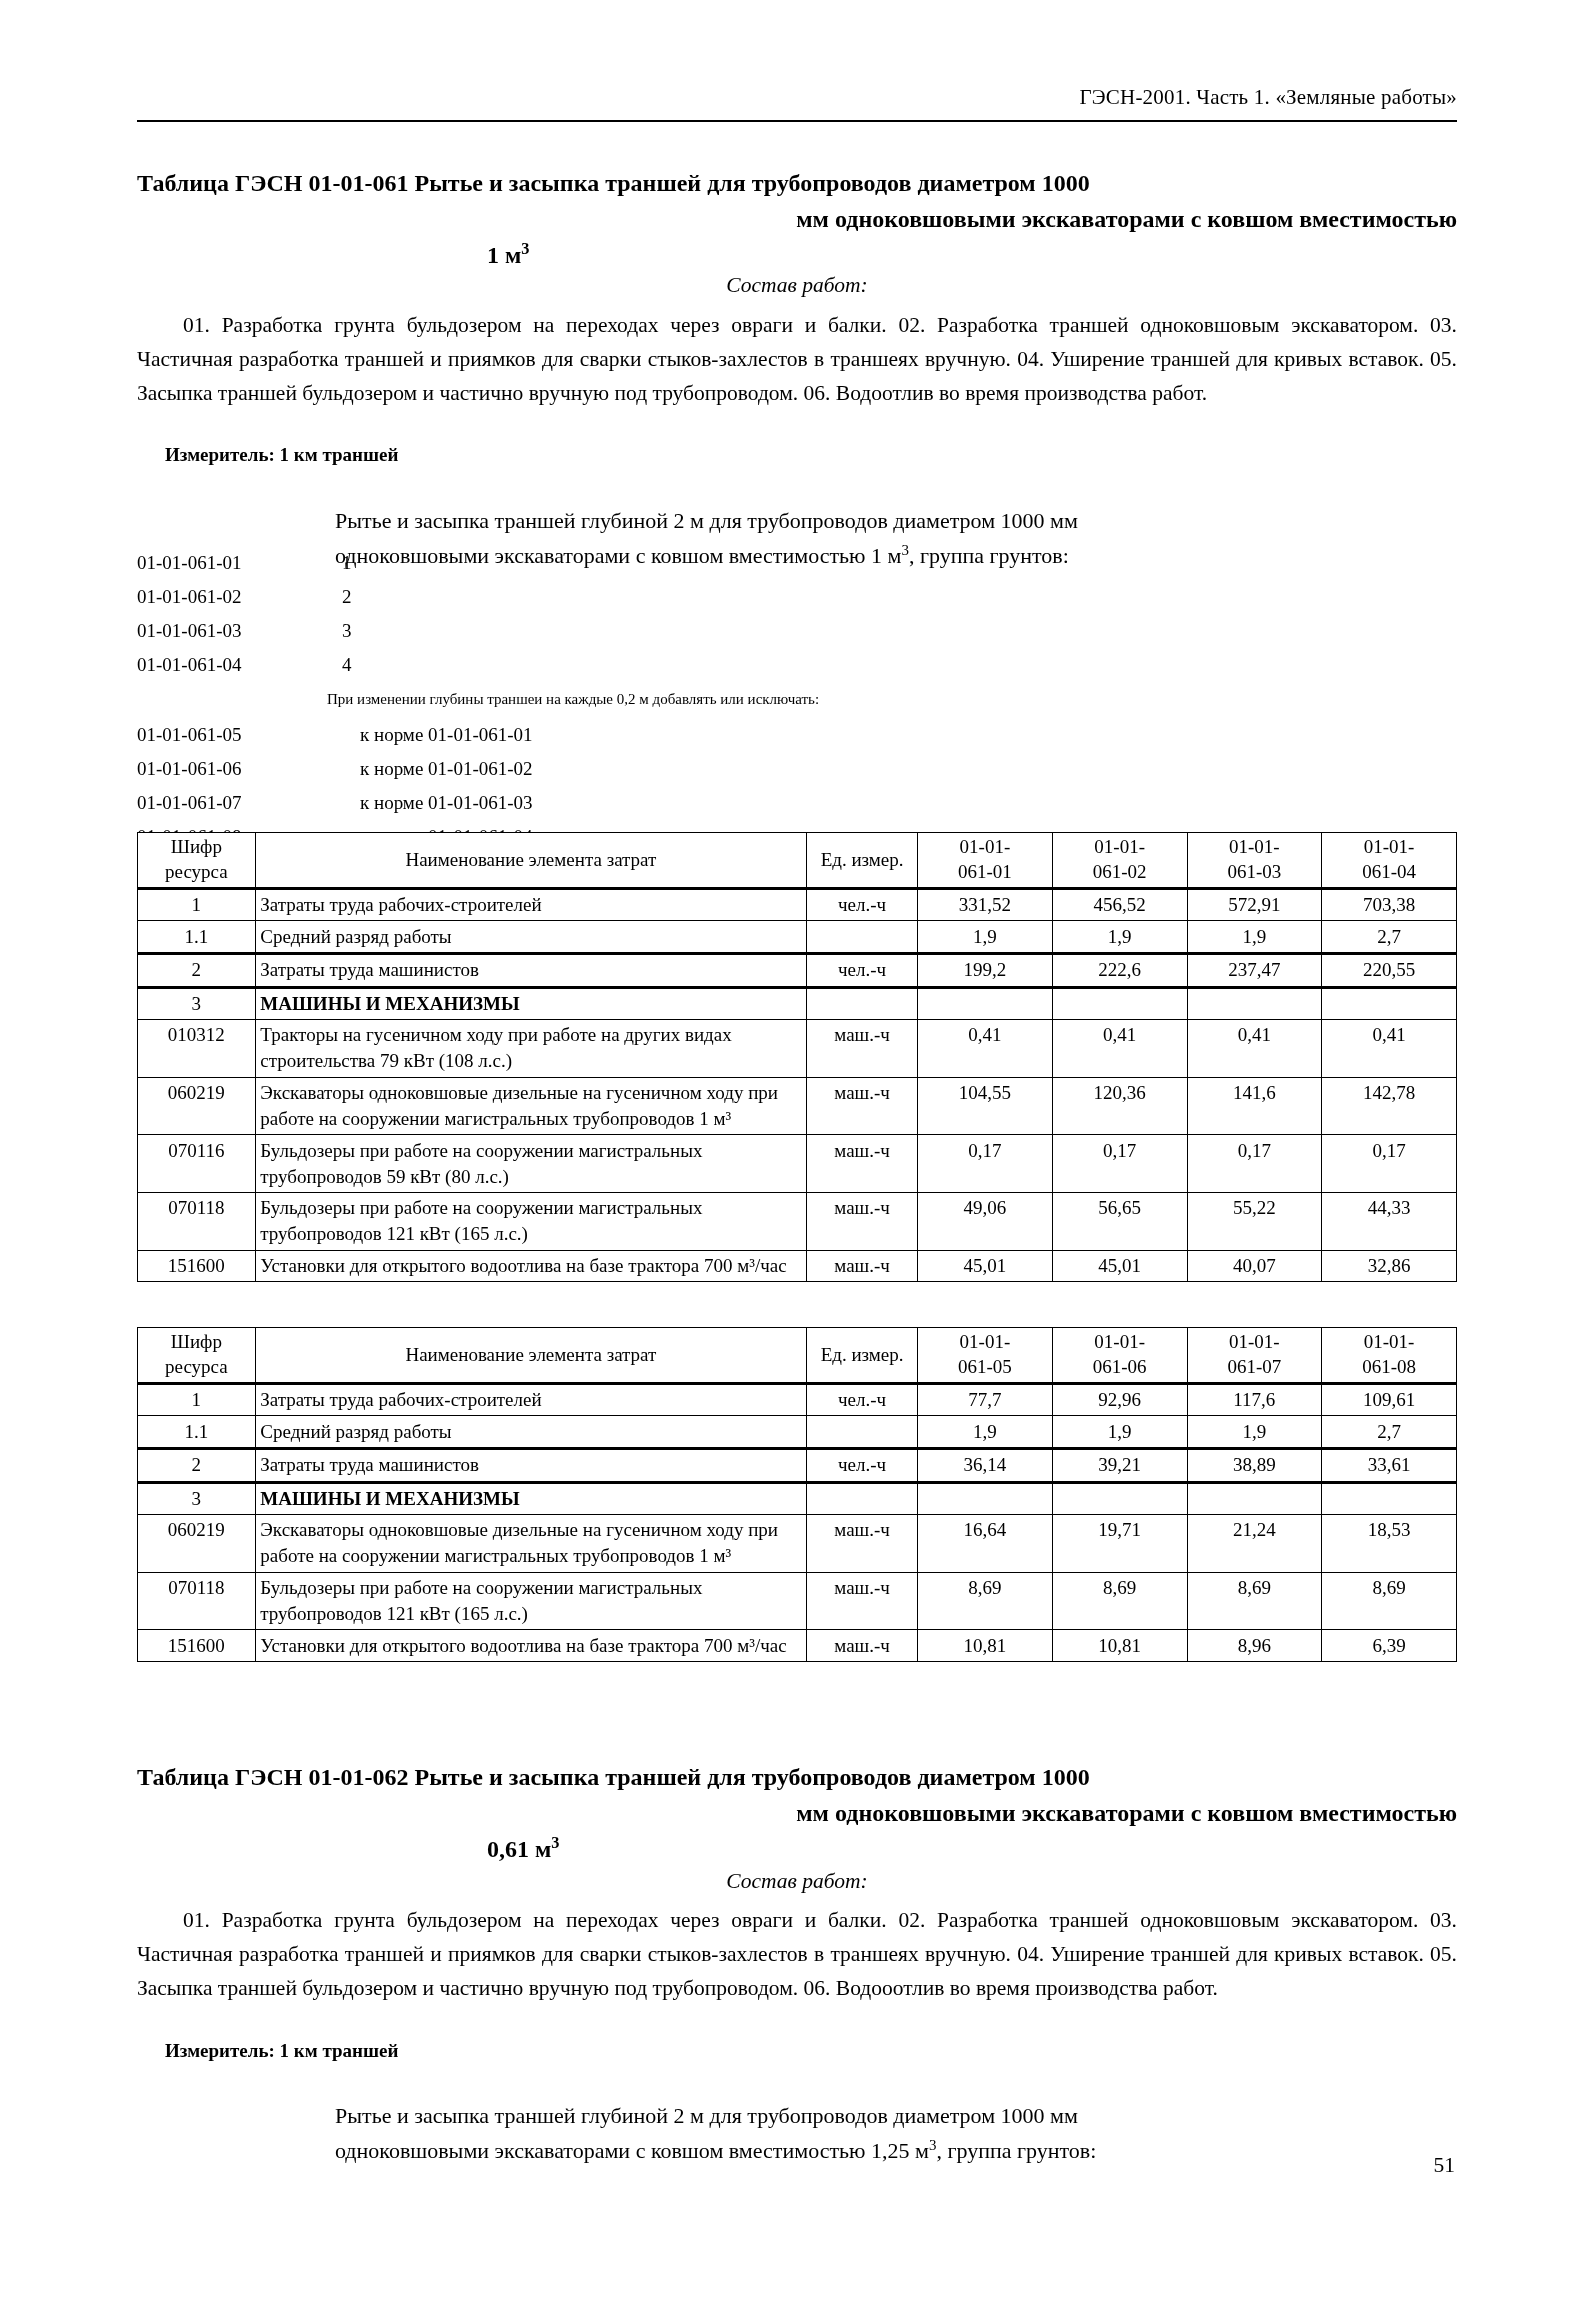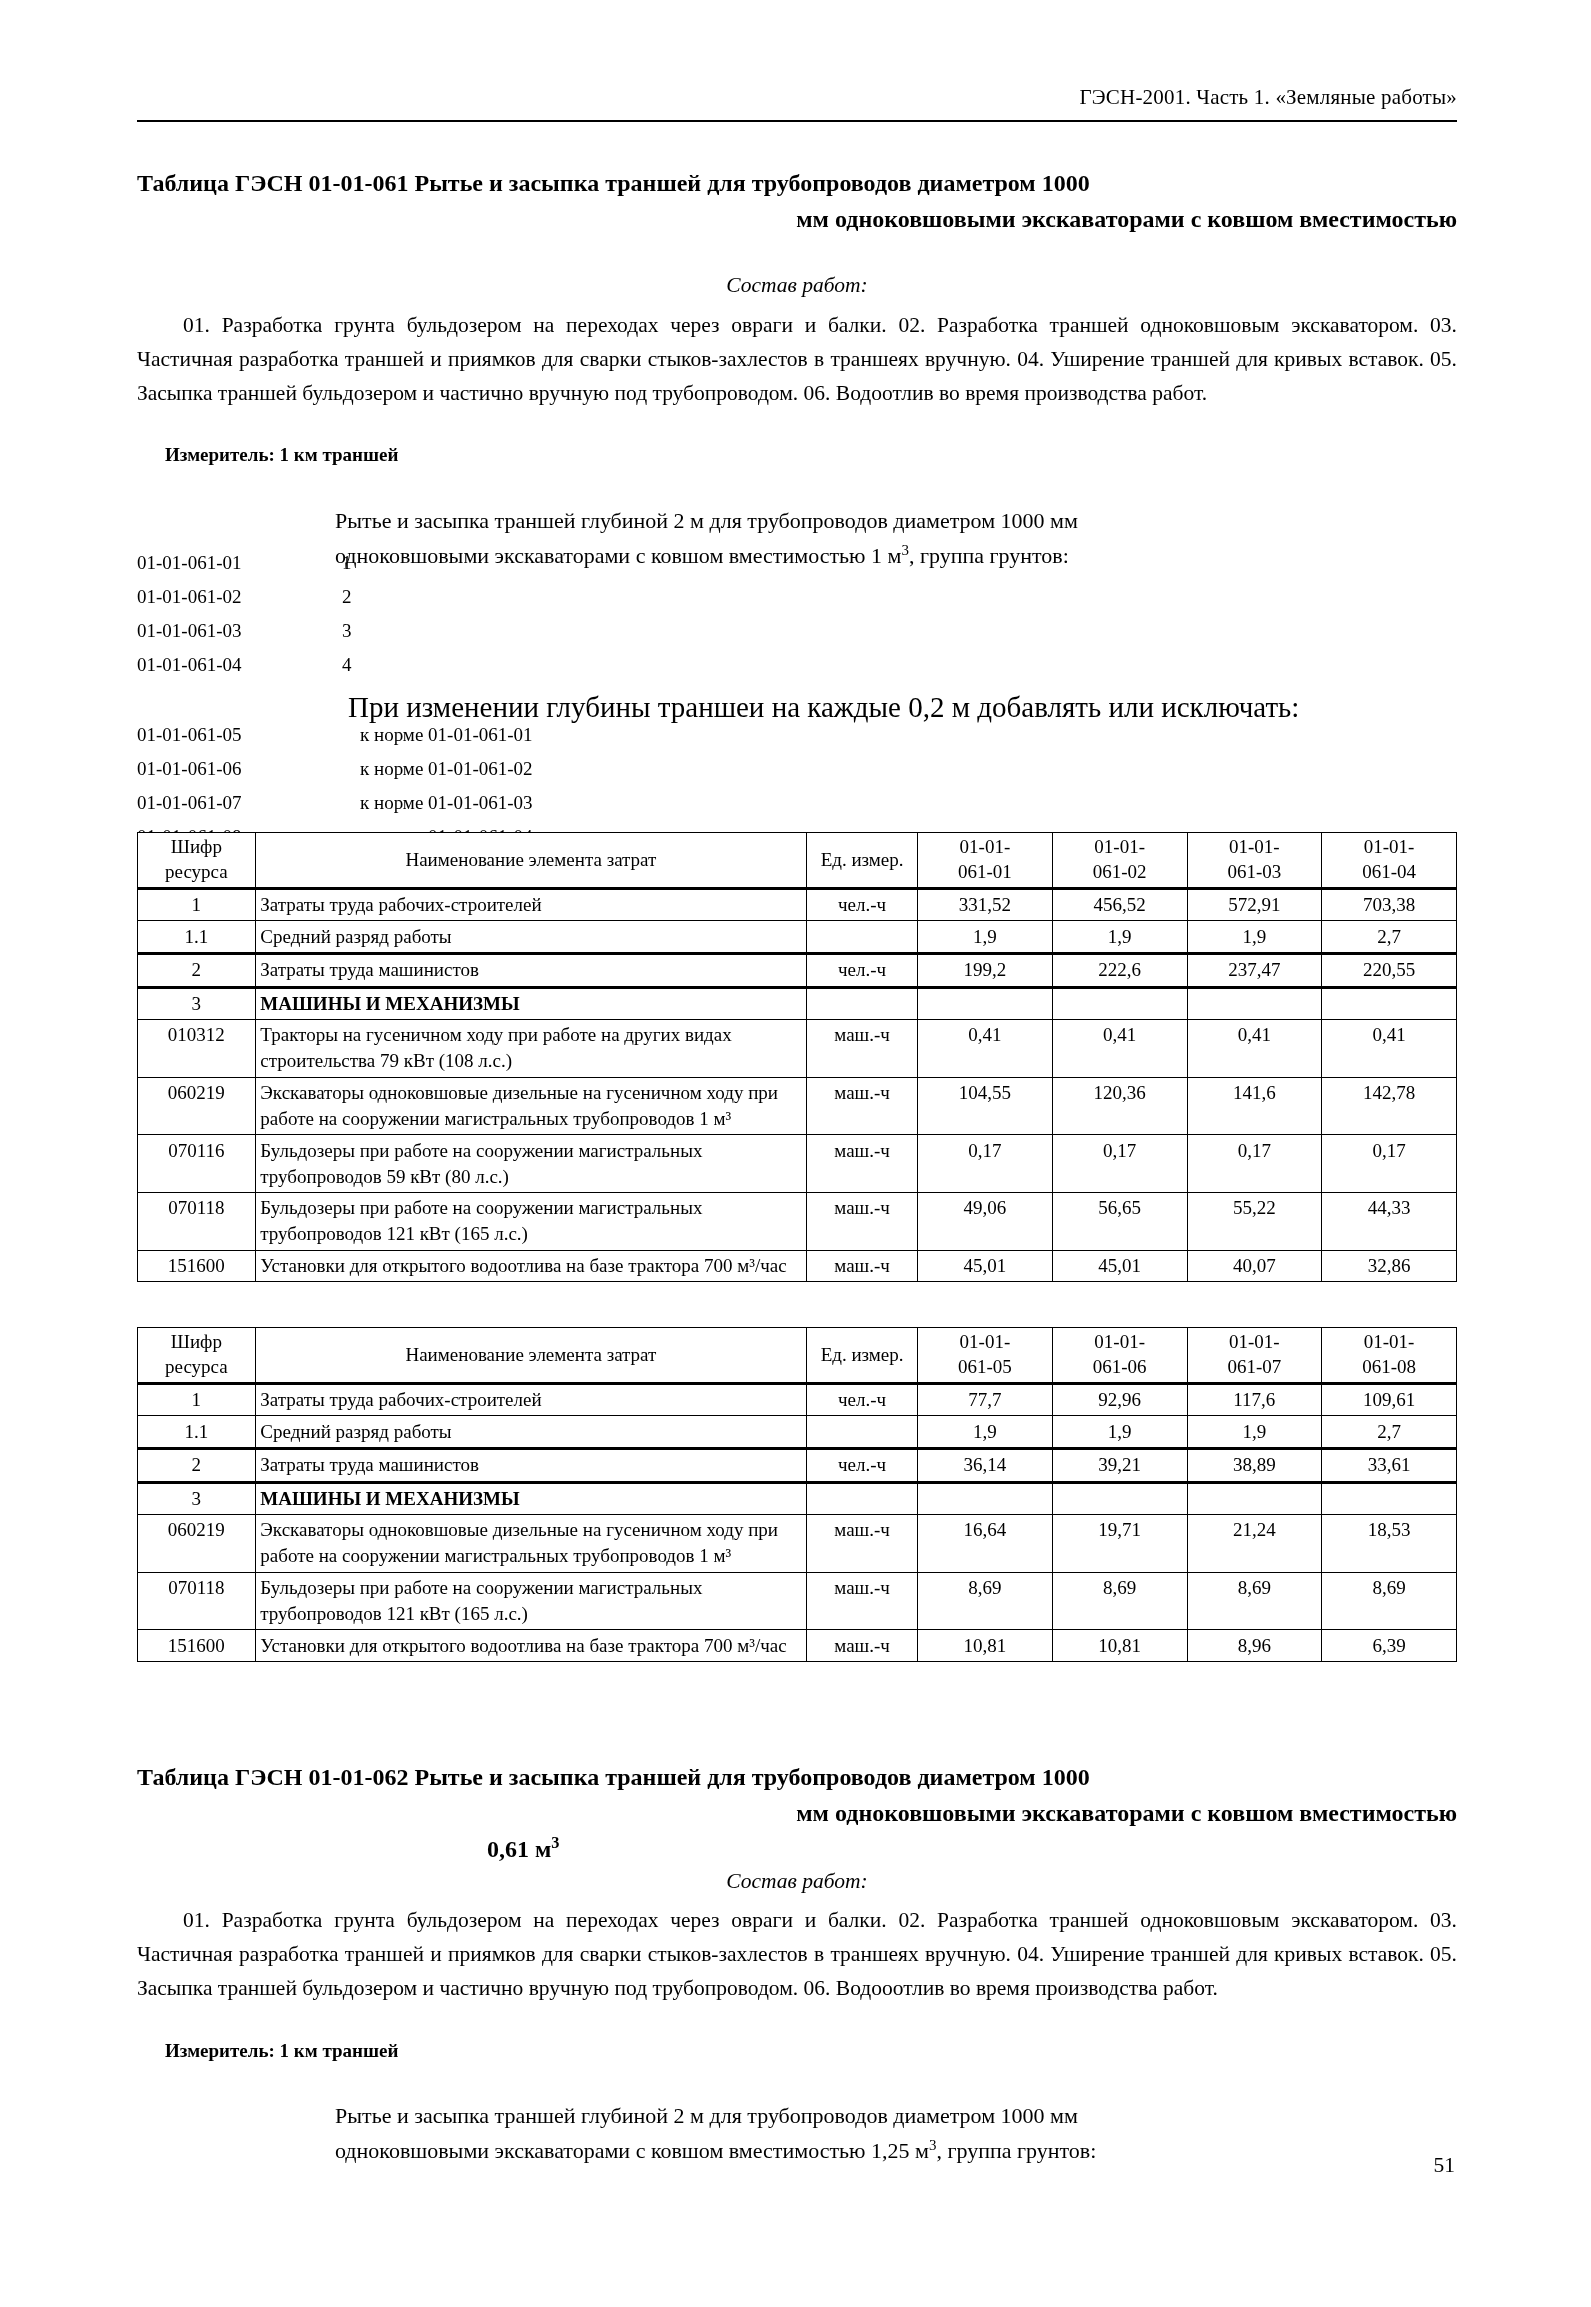--- a/index.html
+++ b/index.html
@@ -83,23 +83,23 @@
   .desc {
     position: absolute;
     left: 335px;
     width: 1000px;
     font-size: 22px;
     line-height: 35px;
     margin-top: 22px;
   }
   .note {
     position: absolute;
-    left: 348px;
+    left: 327px;
     width: 1077px;
-    font-size: 29px;
+    font-size: 15px;
   }
   .codeline {
     position: absolute;
     font-size: 19px;
     height: 31px;
   }
   .codeline .cd {
     position: absolute;
     left: 0;
     width: 192px;
@@ -152,20 +152,21 @@
 <body>
 
 <div class="page">
 
   <div class="runhead">ГЭСН-2001. Часть 1. «Земляные работы»</div>
   <div class="runrule"></div>
 
   <div class="tbl-title" id="s1title" style="top:165px;">
     <span class="l1">Таблица ГЭСН 01-01-061 Рытье и засыпка траншей для трубопроводов диаметром 1000</span>
     <span class="l2">мм одноковшовыми экскаваторами с ковшом вместимостью</span>
+    <span class="l3"><span>1 м</span><sup>3</sup></span>
   </div>
 
   <div class="sostav" style="top:273px;">Состав работ:</div>
   <div class="para" style="top:308px;">01. Разработка грунта бульдозером на переходах через овраги и балки. 02. Разработка траншей одноковшовым экскаватором. 03. Частичная разработка траншей и приямков для сварки стыков-захлестов в траншеях вручную. 04. Уширение траншей для кривых вставок. 05. Засыпка траншей бульдозером и частично вручную под трубопроводом. 06. Водоотлив во время производства работ.</div>
 
   <div class="izmer" style="top:444px;">Измеритель: 1 км траншей</div>
   <div class="desc" style="top:481px;">
     <span>Рытье и засыпка траншей глубиной 2 м для трубопроводов диаметром 1000 мм</span><br>
     <span><span>одноковшовыми экскаваторами с ковшом вместимостью 1 м</span><sup>3</sup><span>, группа грунтов:</span></span>
   </div>

